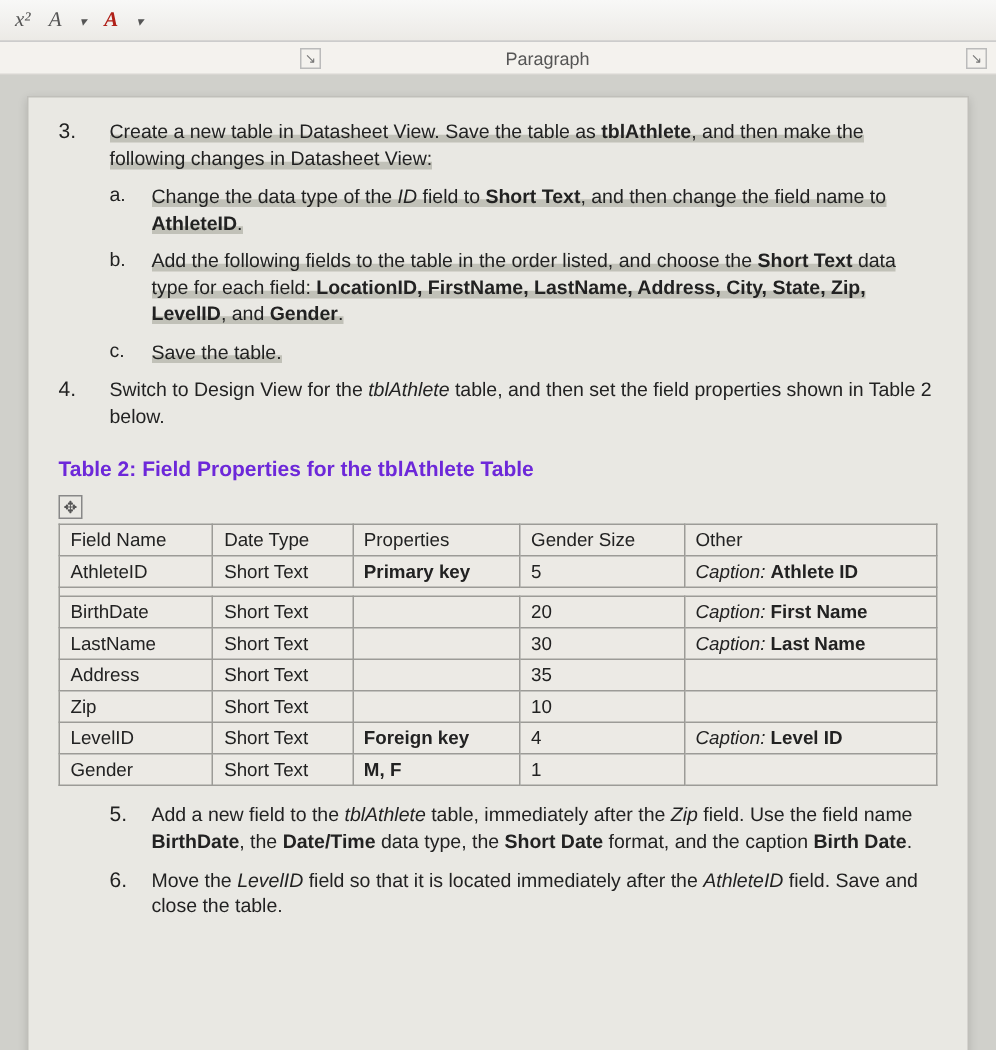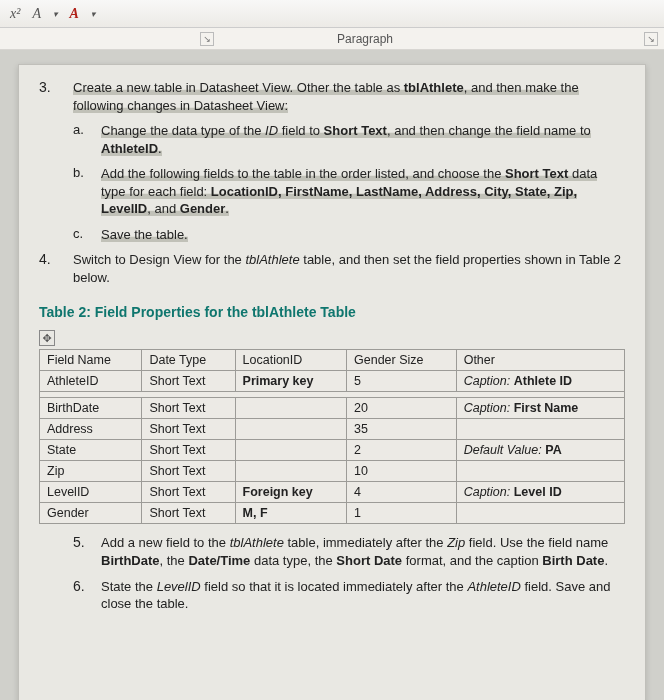--- a/index.html
+++ b/index.html
@@ -63,21 +63,21 @@
   .ol-num { width: 34px; font-size: 14px; }
   .ol-body { flex: 1; line-height: 1.35; }
   .sub-item { display: flex; margin: 6px 0 8px 34px; }
   .sub-letter { width: 28px; }
   .tblname, .bold { font-weight: bold; }
   .underline-row {
     display: inline;
     box-shadow: inset 0 -0.4em 0 rgba(160,160,150,0.55);
   }
   .sec-title {
-    color: #0f766e;
+    color: #6d28d9;
     font-weight: bold;
     font-size: 14px;
     margin: 18px 0 10px 0;
   }
   .move-handle {
     width: 16px; height: 16px;
     border: 1px solid #888;
     display: flex; align-items: center; justify-content: center;
     font-size: 11px; color: #555;
     margin-bottom: 3px;
@@ -112,21 +112,21 @@
   <span class="ribbon-label-text">Paragraph</span>
   <div class="dlg-launcher" style="right:6px;">↘</div>
 </div>
 
 <div class="page">
 
   <div class="ol-item">
     <div class="ol-num">3.</div>
     <div class="ol-body">
       <span class="underline-row">
-        <span>Create a new table in Datasheet View. Other the table as </span><span class="tblname">tblAthlete</span><span>, and then make the following changes in Datasheet View:</span>
+        <span>Create a new table in Datasheet View. Save the table as </span><span class="tblname">tblAthlete</span><span>, and then make the following changes in Datasheet View:</span>
       </span>
     </div>
   </div>
 
   <div class="sub-item">
     <div class="sub-letter">a.</div>
     <div class="ol-body">
       <span class="underline-row">
         <span>Change the data type of the </span><i>ID</i><span> field to </span><b>Short Text</b><span>, and then change the field name to </span><b>AthleteID</b><span>.</span>
       </span>
@@ -156,21 +156,21 @@
 
   <div class="sec-title">Table 2: Field Properties for the tblAthlete Table</div>
 
   <div class="move-handle">✥</div>
 
   <table class="field-table">
     <thead>
       <tr>
         <th>Field Name</th>
         <th>Date Type</th>
-        <th>LocationID</th>
+        <th>Properties</th>
         <th>Gender Size</th>
         <th>Other</th>
       </tr>
     </thead>
     <tbody id="tblBody">
         <tr>
           <td>AthleteID</td>
           <td>Short Text</td>
           <td><b>Primary key</b></td>
           <td>5</td>
@@ -180,32 +180,32 @@
           <td colspan="5"></td>
         </tr>
         <tr>
           <td>BirthDate</td>
           <td>Short Text</td>
           <td></td>
           <td>20</td>
           <td><i>Caption:</i> <b>First Name</b></td>
         </tr>
         <tr>
+          <td>LastName</td>
+          <td>Short Text</td>
+          <td></td>
+          <td>30</td>
+          <td><i>Caption:</i> <b>Last Name</b></td>
+        </tr>
+        <tr>
           <td>Address</td>
           <td>Short Text</td>
           <td></td>
           <td>35</td>
           <td></td>
-        </tr>
-        <tr>
-          <td>State</td>
-          <td>Short Text</td>
-          <td></td>
-          <td>2</td>
-          <td><i>Default Value:</i> <b>PA</b></td>
         </tr>
         <tr>
           <td>Zip</td>
           <td>Short Text</td>
           <td></td>
           <td>10</td>
           <td></td>
         </tr>
         <tr>
           <td>LevelID</td>
@@ -227,17 +227,17 @@
   <div class="ol-item" style="margin-top:10px; margin-left:34px;">
     <div class="ol-num" style="width:28px;">5.</div>
     <div class="ol-body">
       <span>Add a new field to the </span><i>tblAthlete</i><span> table, immediately after the </span><i>Zip</i><span> field. Use the field name </span><b>BirthDate</b><span>, the </span><b>Date/Time</b><span> data type, the </span><b>Short Date</b><span> format, and the caption </span><b>Birth Date</b><span>.</span>
     </div>
   </div>
 
   <div class="ol-item" style="margin-left:34px;">
     <div class="ol-num" style="width:28px;">6.</div>
     <div class="ol-body">
-      <span>State the </span><i>LevelID</i><span> field so that it is located immediately after the </span><i>AthleteID</i><span> field. Save and close the table.</span>
+      <span>Move the </span><i>LevelID</i><span> field so that it is located immediately after the </span><i>AthleteID</i><span> field. Save and close the table.</span>
     </div>
   </div>
 
 </div>
 
 </body></html>

